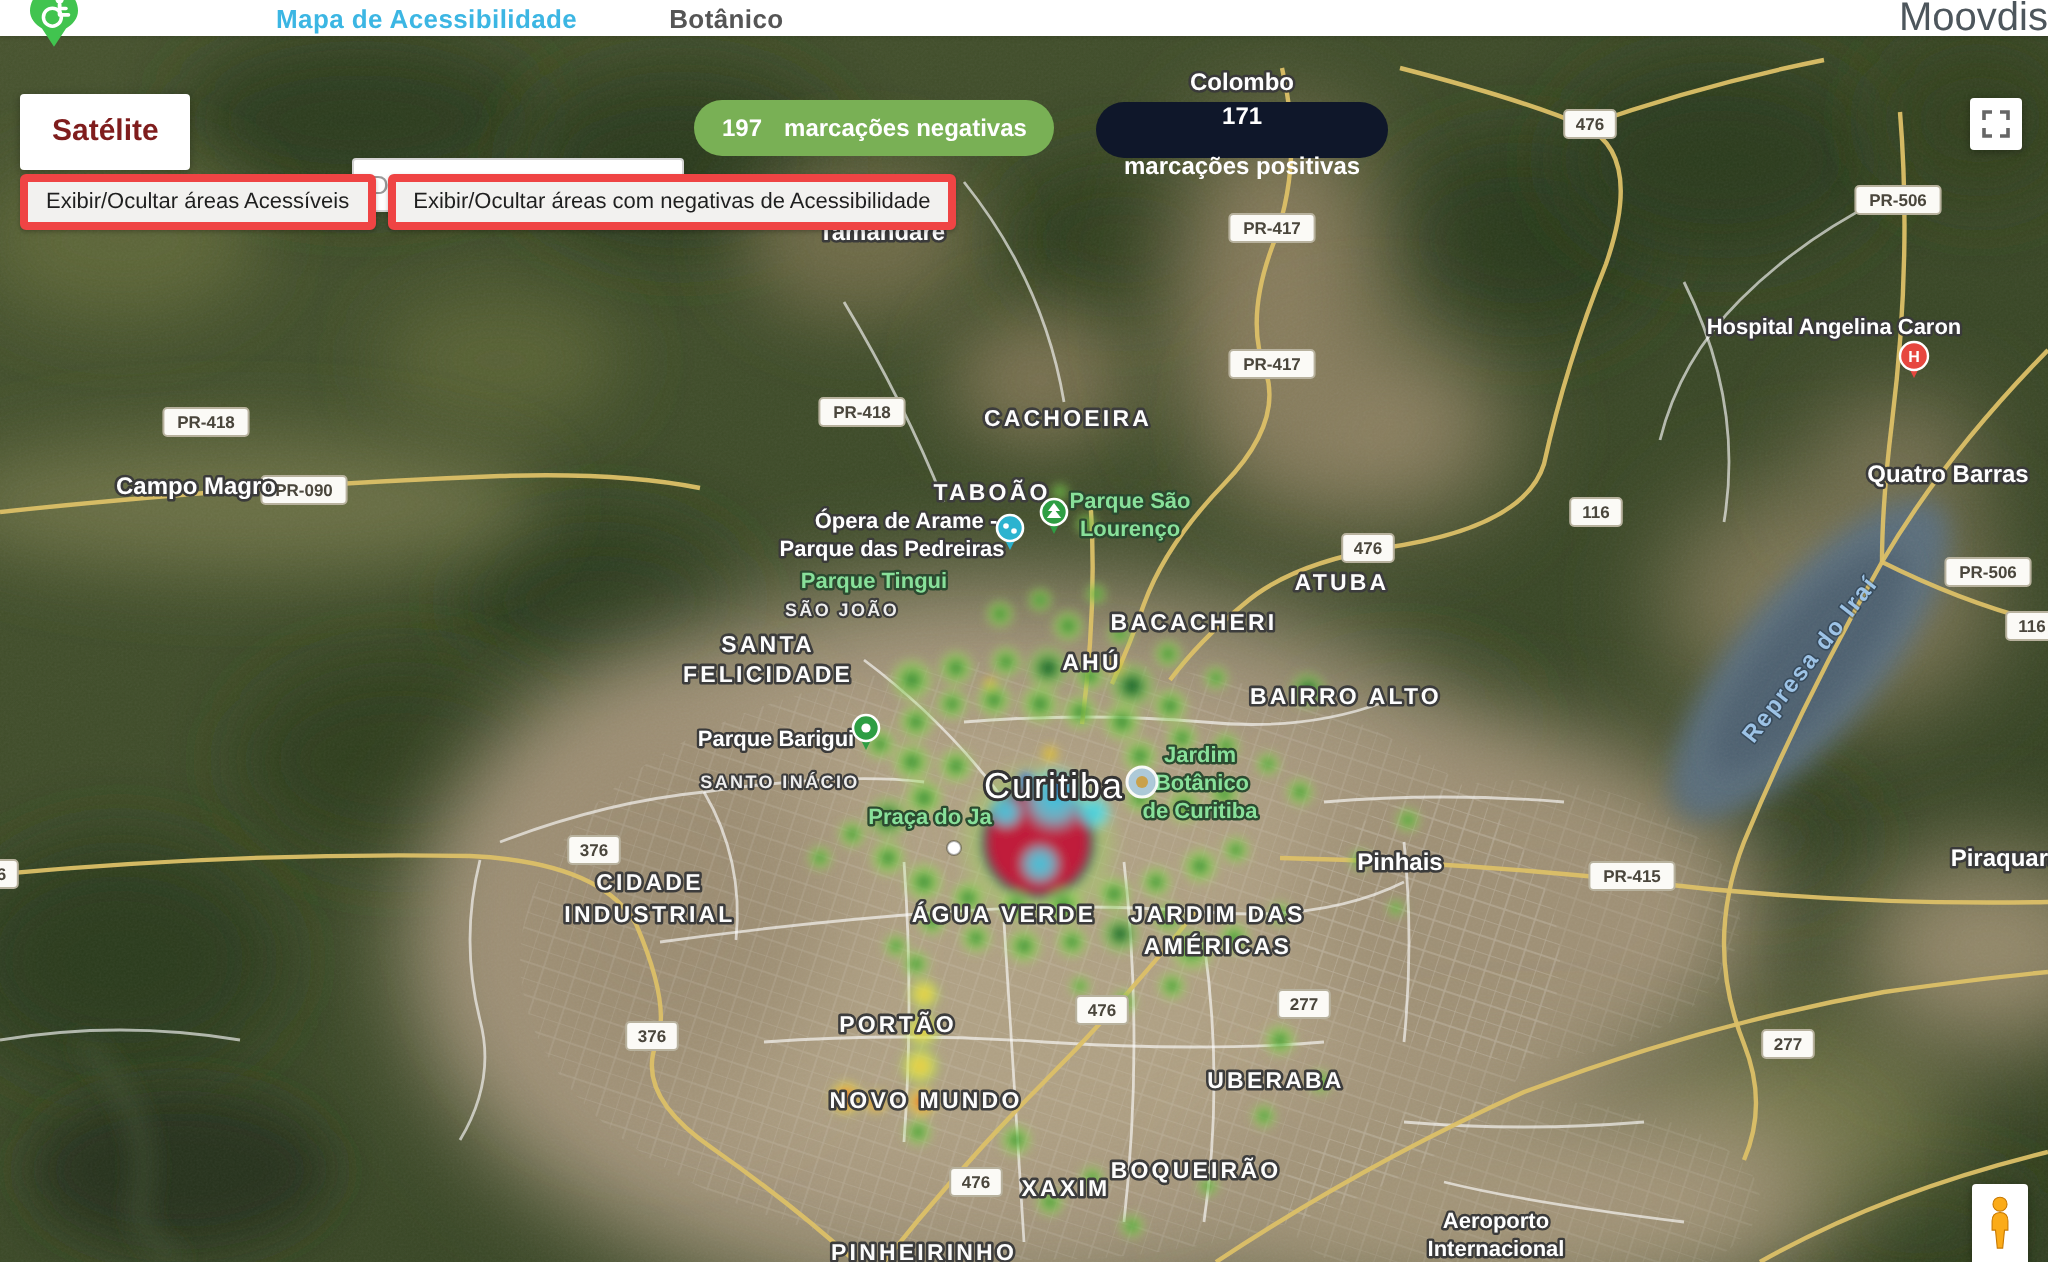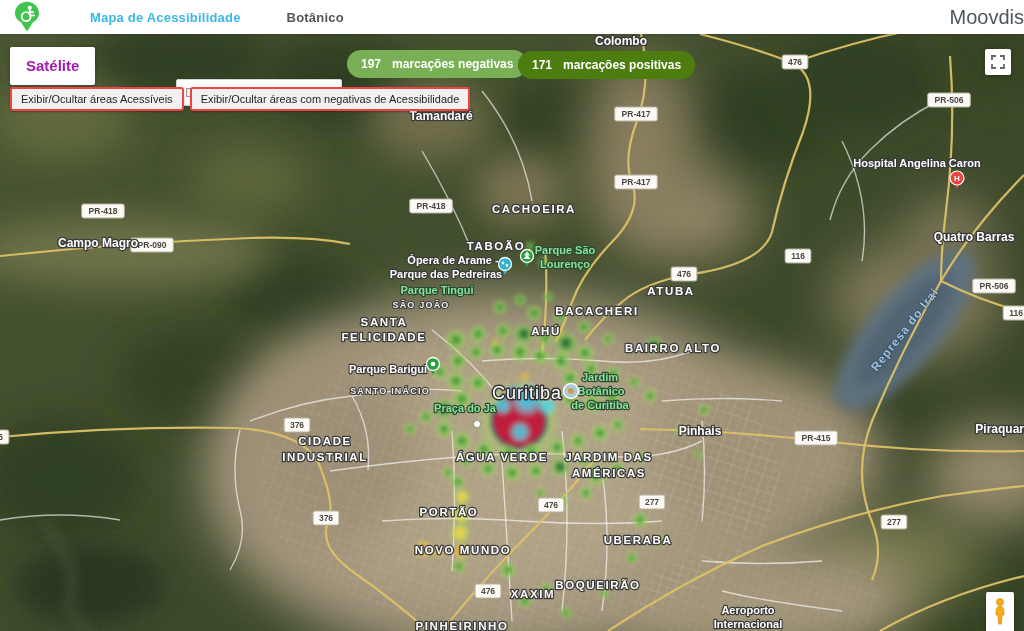--- a/index.html
+++ b/index.html
@@ -1,41 +1,41 @@
 <!DOCTYPE html>
 <html><head>
 <meta charset="utf-8">
 <style>
   html,body{margin:0;padding:0;}
   body{width:1024px;height:631px;overflow:hidden;font-family:"Liberation Sans",sans-serif;background:#2f3e1e;}
   .app{position:relative;width:1024px;height:631px;overflow:hidden;}
   #mapsvg{position:absolute;top:0;left:0;width:1024px;height:631px;display:block;}
   
-  .hdr{position:absolute;top:0;left:0;right:0;height:34px;background:#fff;display:flex;align-items:center;z-index:10;box-shadow:0 1px 2px rgba(0,0,0,.12);}
+  .hdr{position:absolute;top:0;left:0;right:0;height:18px;background:#fff;display:flex;align-items:center;z-index:10;box-shadow:0 1px 2px rgba(0,0,0,.12);gap:48px;}
   .logo{margin-left:14px;display:flex;align-items:center;}
   .nav{display:flex;gap:46px;margin-left:50px;}
   .nav span{font-size:13px;font-weight:700;color:#555;letter-spacing:.2px;cursor:pointer;}
   .nav .active{color:#3cb6e3;}
   .brand{margin-left:auto;font-size:20px;color:#4d565c;}
   
   .maptype{position:absolute;top:47px;left:10px;display:flex;background:#fff;border-radius:2px;box-shadow:0 1px 4px rgba(0,0,0,.3);z-index:5;}
   .maptype .mt{padding:0 16px;line-height:38px;font-size:15px;color:#565656;cursor:pointer;}
-  .maptype .active{font-weight:700;color:#a21caf;}
+  .maptype .active{font-weight:700;color:#7f1d1d;}
   
   .search{position:absolute;top:50px;left:176px;width:148px;height:25px;border:1px solid #d4d4d4;border-radius:2px;padding:0 8px;font-size:13px;color:#444;box-shadow:0 1px 3px rgba(0,0,0,.15);z-index:5;font-family:inherit;margin-top:29px;}
   .search::placeholder{color:#9a9a9a;}
   
   .badge{position:absolute;height:28px;border-radius:14px;display:flex;align-items:center;color:#fff;padding:0 14px;gap:11px;z-index:5;}
   .badge-pos{left:347px;top:50px;background:#79b055;}
-  .badge-neg{left:518px;top:51px;background:#4d7c0f;}
+  .badge-neg{left:548px;top:51px;background:#0f172a;flex-direction:column;}
   .badge b{font-size:12px;font-weight:700;}
   .badge span{font-size:12px;font-weight:600;}
   
   .toggles{position:absolute;left:10px;top:87px;display:flex;gap:6px;z-index:5;}
-  .toggle{font-family:inherit;font-size:11px;padding:4px 9px;background:#f2f1ef;border:2px solid #ef4444;border-radius:3px;color:#1f1f1f;box-shadow:0 1px 2px rgba(0,0,0,.25);cursor:pointer;}
+  .toggle{font-family:inherit;font-size:11px;padding:4px 9px;background:#f2f1ef;border:4px solid #ef4444;border-radius:3px;color:#1f1f1f;box-shadow:0 1px 2px rgba(0,0,0,.25);cursor:pointer;}
   
   .fullscreen{position:absolute;top:49px;right:13px;width:26px;height:26px;background:#fff;border-radius:2px;box-shadow:0 1px 4px rgba(0,0,0,.3);display:flex;align-items:center;justify-content:center;z-index:5;cursor:pointer;}
   .pegman{position:absolute;right:10px;bottom:-8px;width:28px;height:42px;background:#fff;border-radius:2px;box-shadow:0 1px 4px rgba(0,0,0,.3);display:flex;justify-content:center;padding-top:5px;z-index:5;cursor:pointer;}
 </style>
 </head>
 <body>
 
 <div class="app">
 
   <svg id="mapsvg" viewBox="0 0 1024 631">

